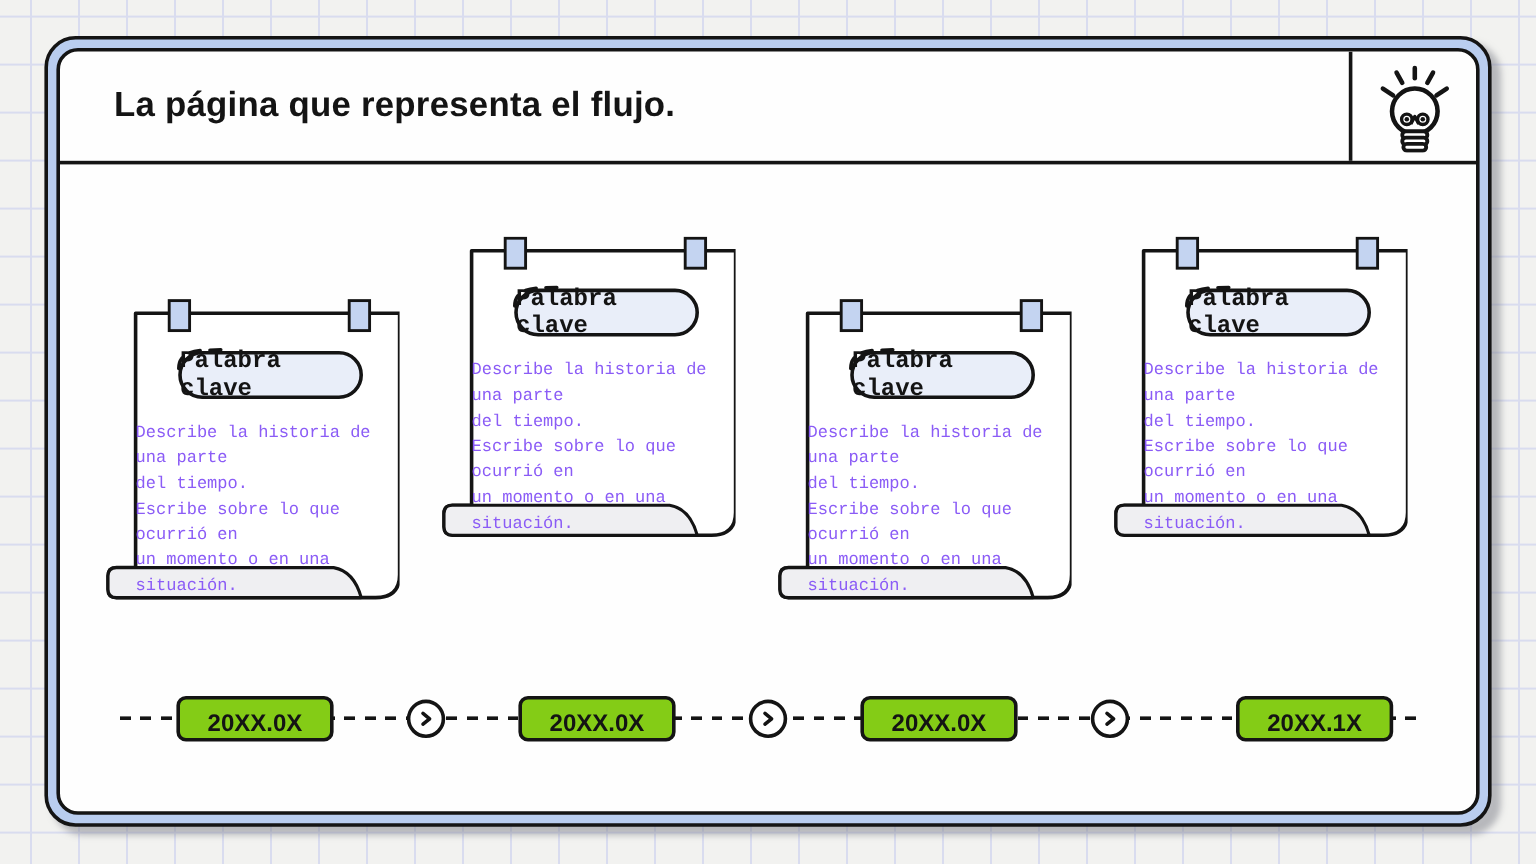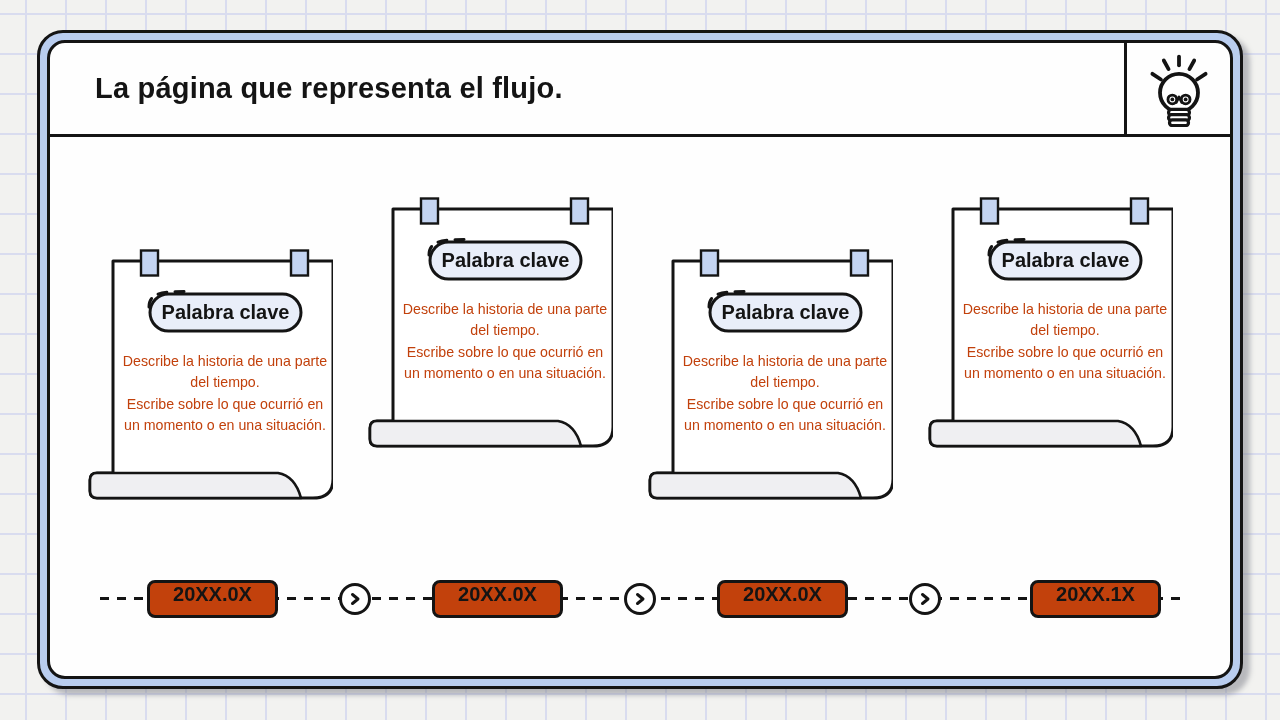--- a/index.html
+++ b/index.html
@@ -31,49 +31,49 @@
   .header-title {
     flex:1; display:flex; align-items:center; padding-left:45px;
     font-size:29px; font-weight:700; letter-spacing:.2px;
   }
   .icon-box {
     width:106px; border-left:3px solid #141414;
     display:flex; align-items:center; justify-content:center;
   }
 
   
-  .note-card { position:absolute; width:250px; height:258px; }
+  .note-card { position:absolute; width:250px; height:258px;font-family:Liberation Mono, monospace; }
   .note-card.low  { top:249px; }
   .note-card.high { top:197px; }
   .note-svg { position:absolute; left:0; top:0; }
   .sheet { fill:#ffffff; stroke:#141414; stroke-width:3; stroke-linejoin:round; }
   .flap  { fill:#efeff2; stroke:#141414; stroke-width:2.6; stroke-linejoin:round; }
   .tape  { fill:#c4d4f1; stroke:#141414; stroke-width:2.4; }
   .pill  { fill:#e9eef9; stroke:#141414; stroke-width:3; }
   .pill-dash { fill:none; stroke:#141414; stroke-width:3; stroke-dasharray:9 8; stroke-linecap:round; }
   .keyword {
     position:absolute; left:67px; top:45px; width:151px; height:37px;
     display:flex; align-items:center; justify-content:center;
     font-size:20px; font-weight:700;
   }
   .note-desc {
     position:absolute; left:30px; top:102px; width:224px;
-    text-align:center; font-size:14.2px; line-height:1.5;
-    color:#c2410c; white-space:pre-line;
+    font-size:14.2px; line-height:1.5;
+    color:#8b5cf6; white-space:pre-line;
   }
 
   
   .tl-line {
     position:absolute; left:100px; top:597px; width:1080px; height:3px;
     background:repeating-linear-gradient(90deg,#141414 0 9px,transparent 9px 17px);
   }
   .tl-box {
     position:absolute; top:580px; width:131px; height:38px;
-    background:#c2410c; border:3px solid #141414; border-radius:8px;
-    display:flex; align-items:flex-start; justify-content:center;
+    background:#84cc16; border:3px solid #141414; border-radius:8px;
+    display:flex; align-items:flex-end; justify-content:center;
     font-size:20px; font-weight:700;
   }
   .tl-circle {
     position:absolute; top:583px; width:32px; height:32px;
     background:#ffffff; border:3px solid #141414; border-radius:50%;
     display:flex; align-items:center; justify-content:center;
   }
 </style>
 </head>
 <body>

